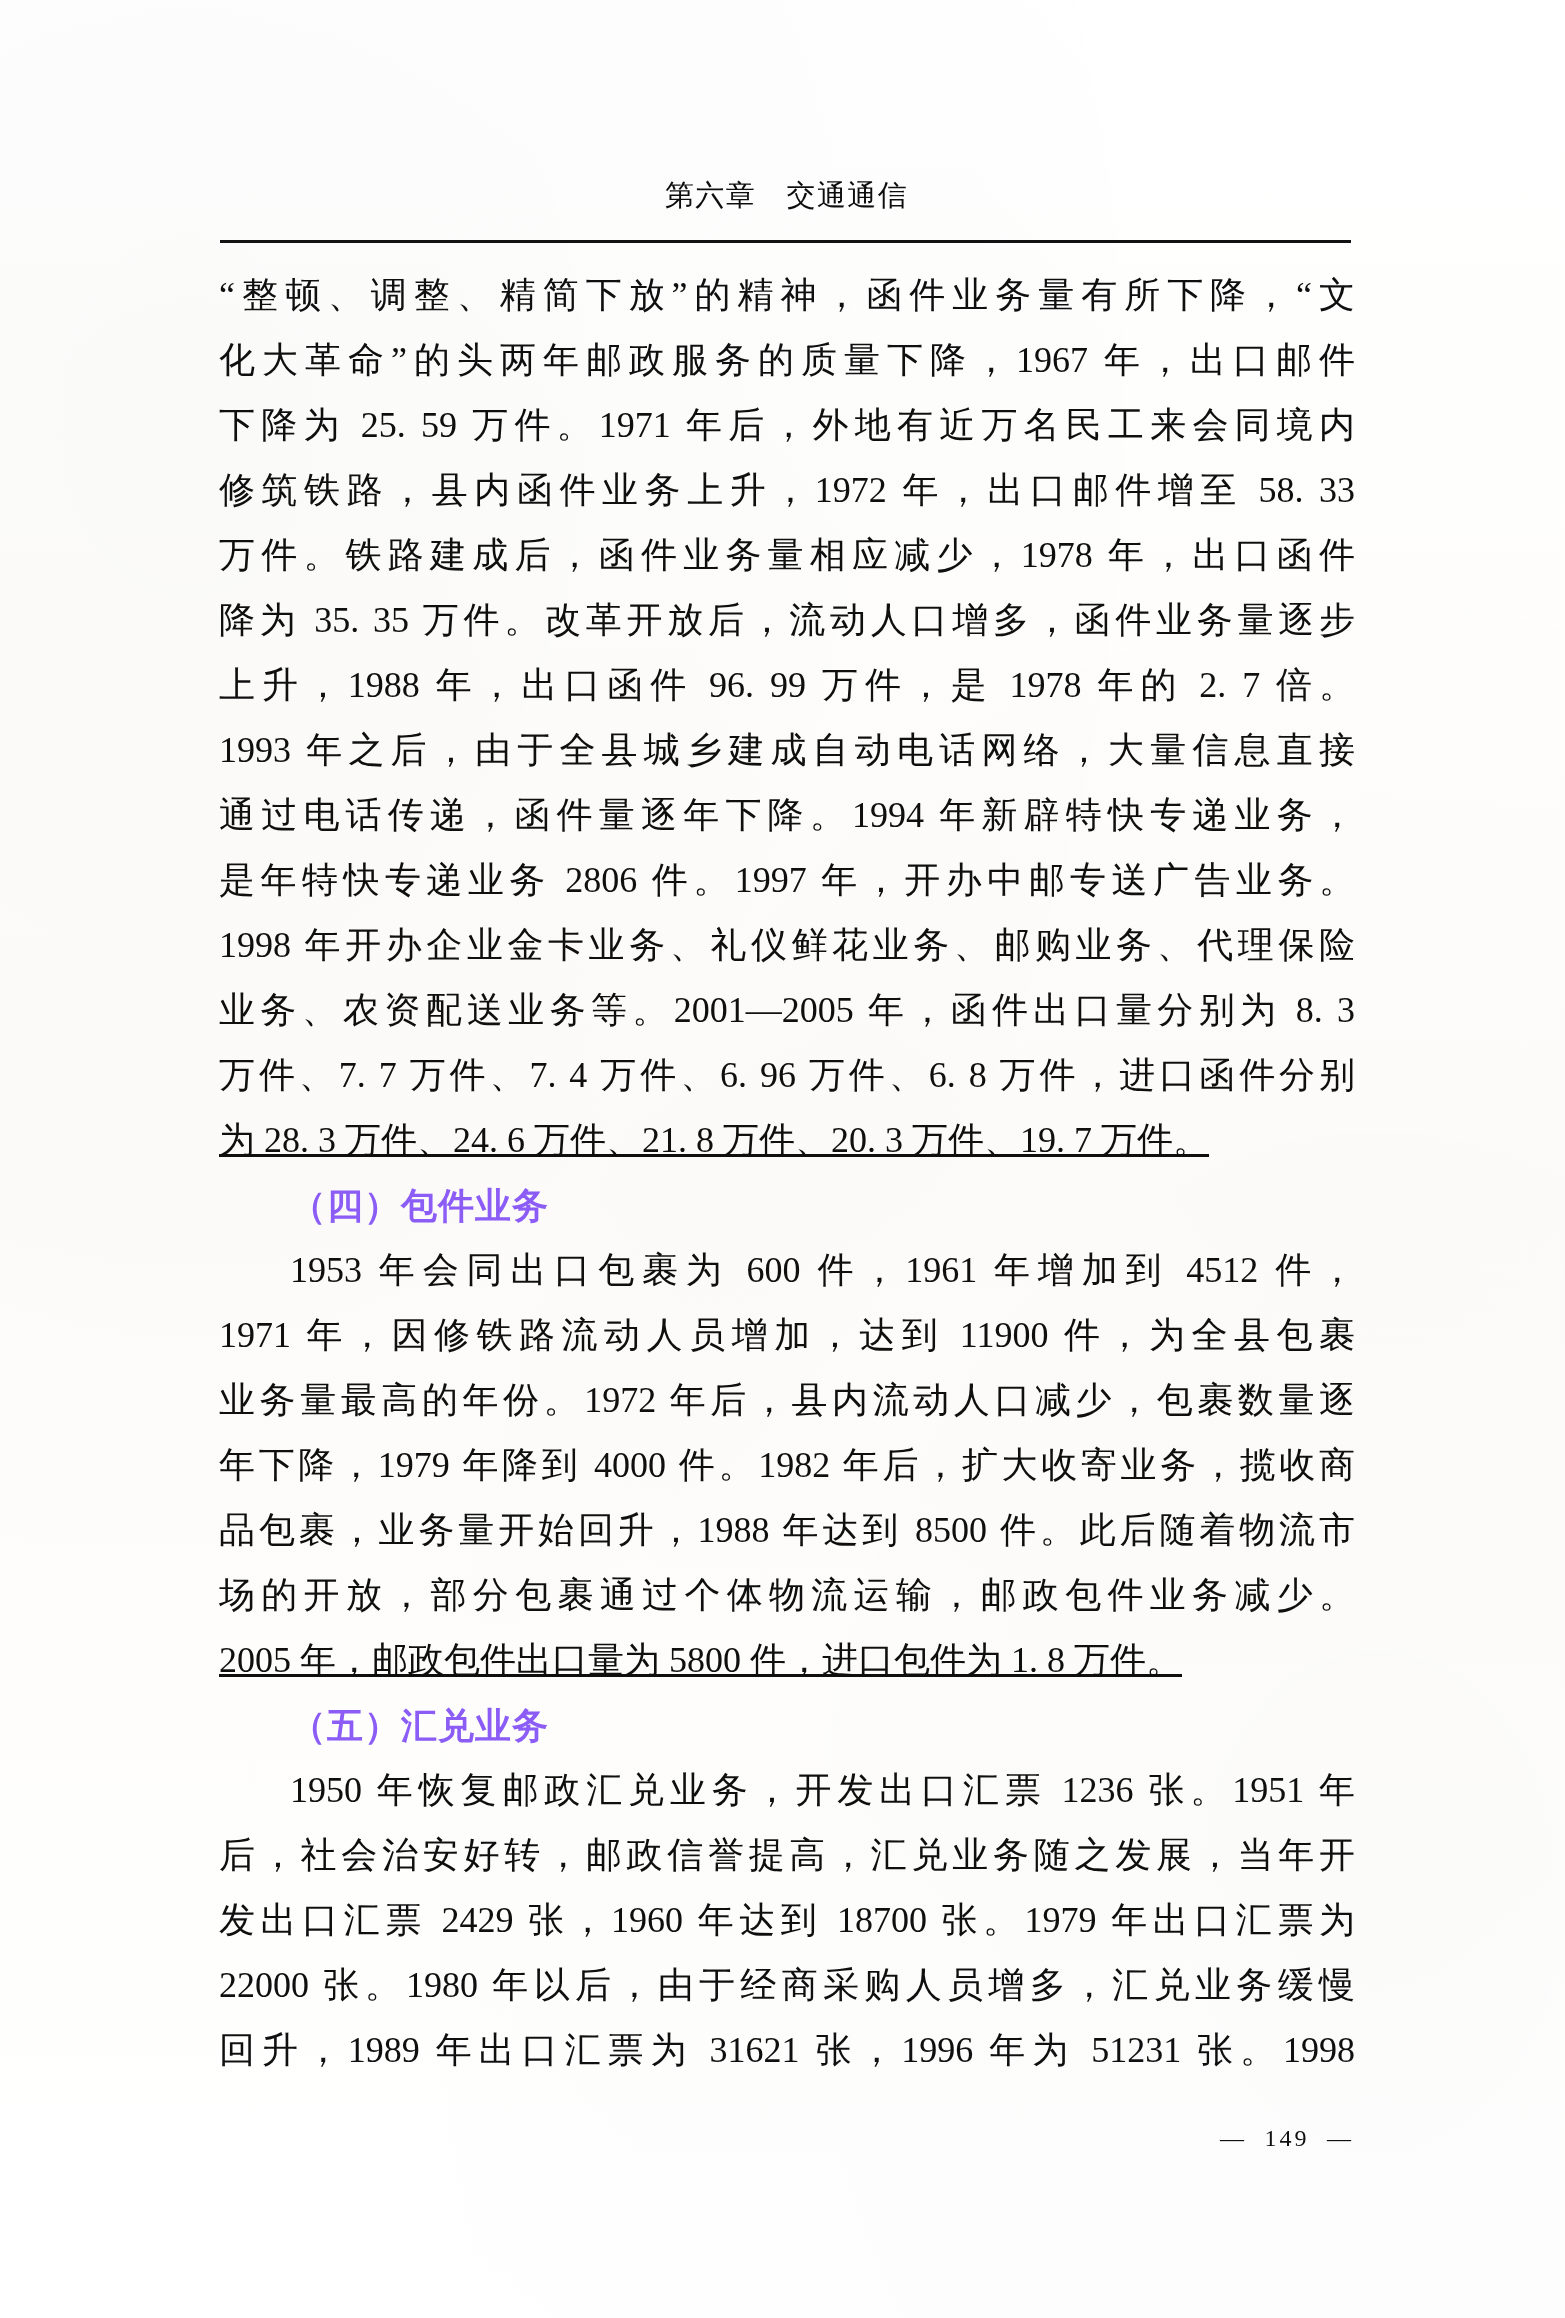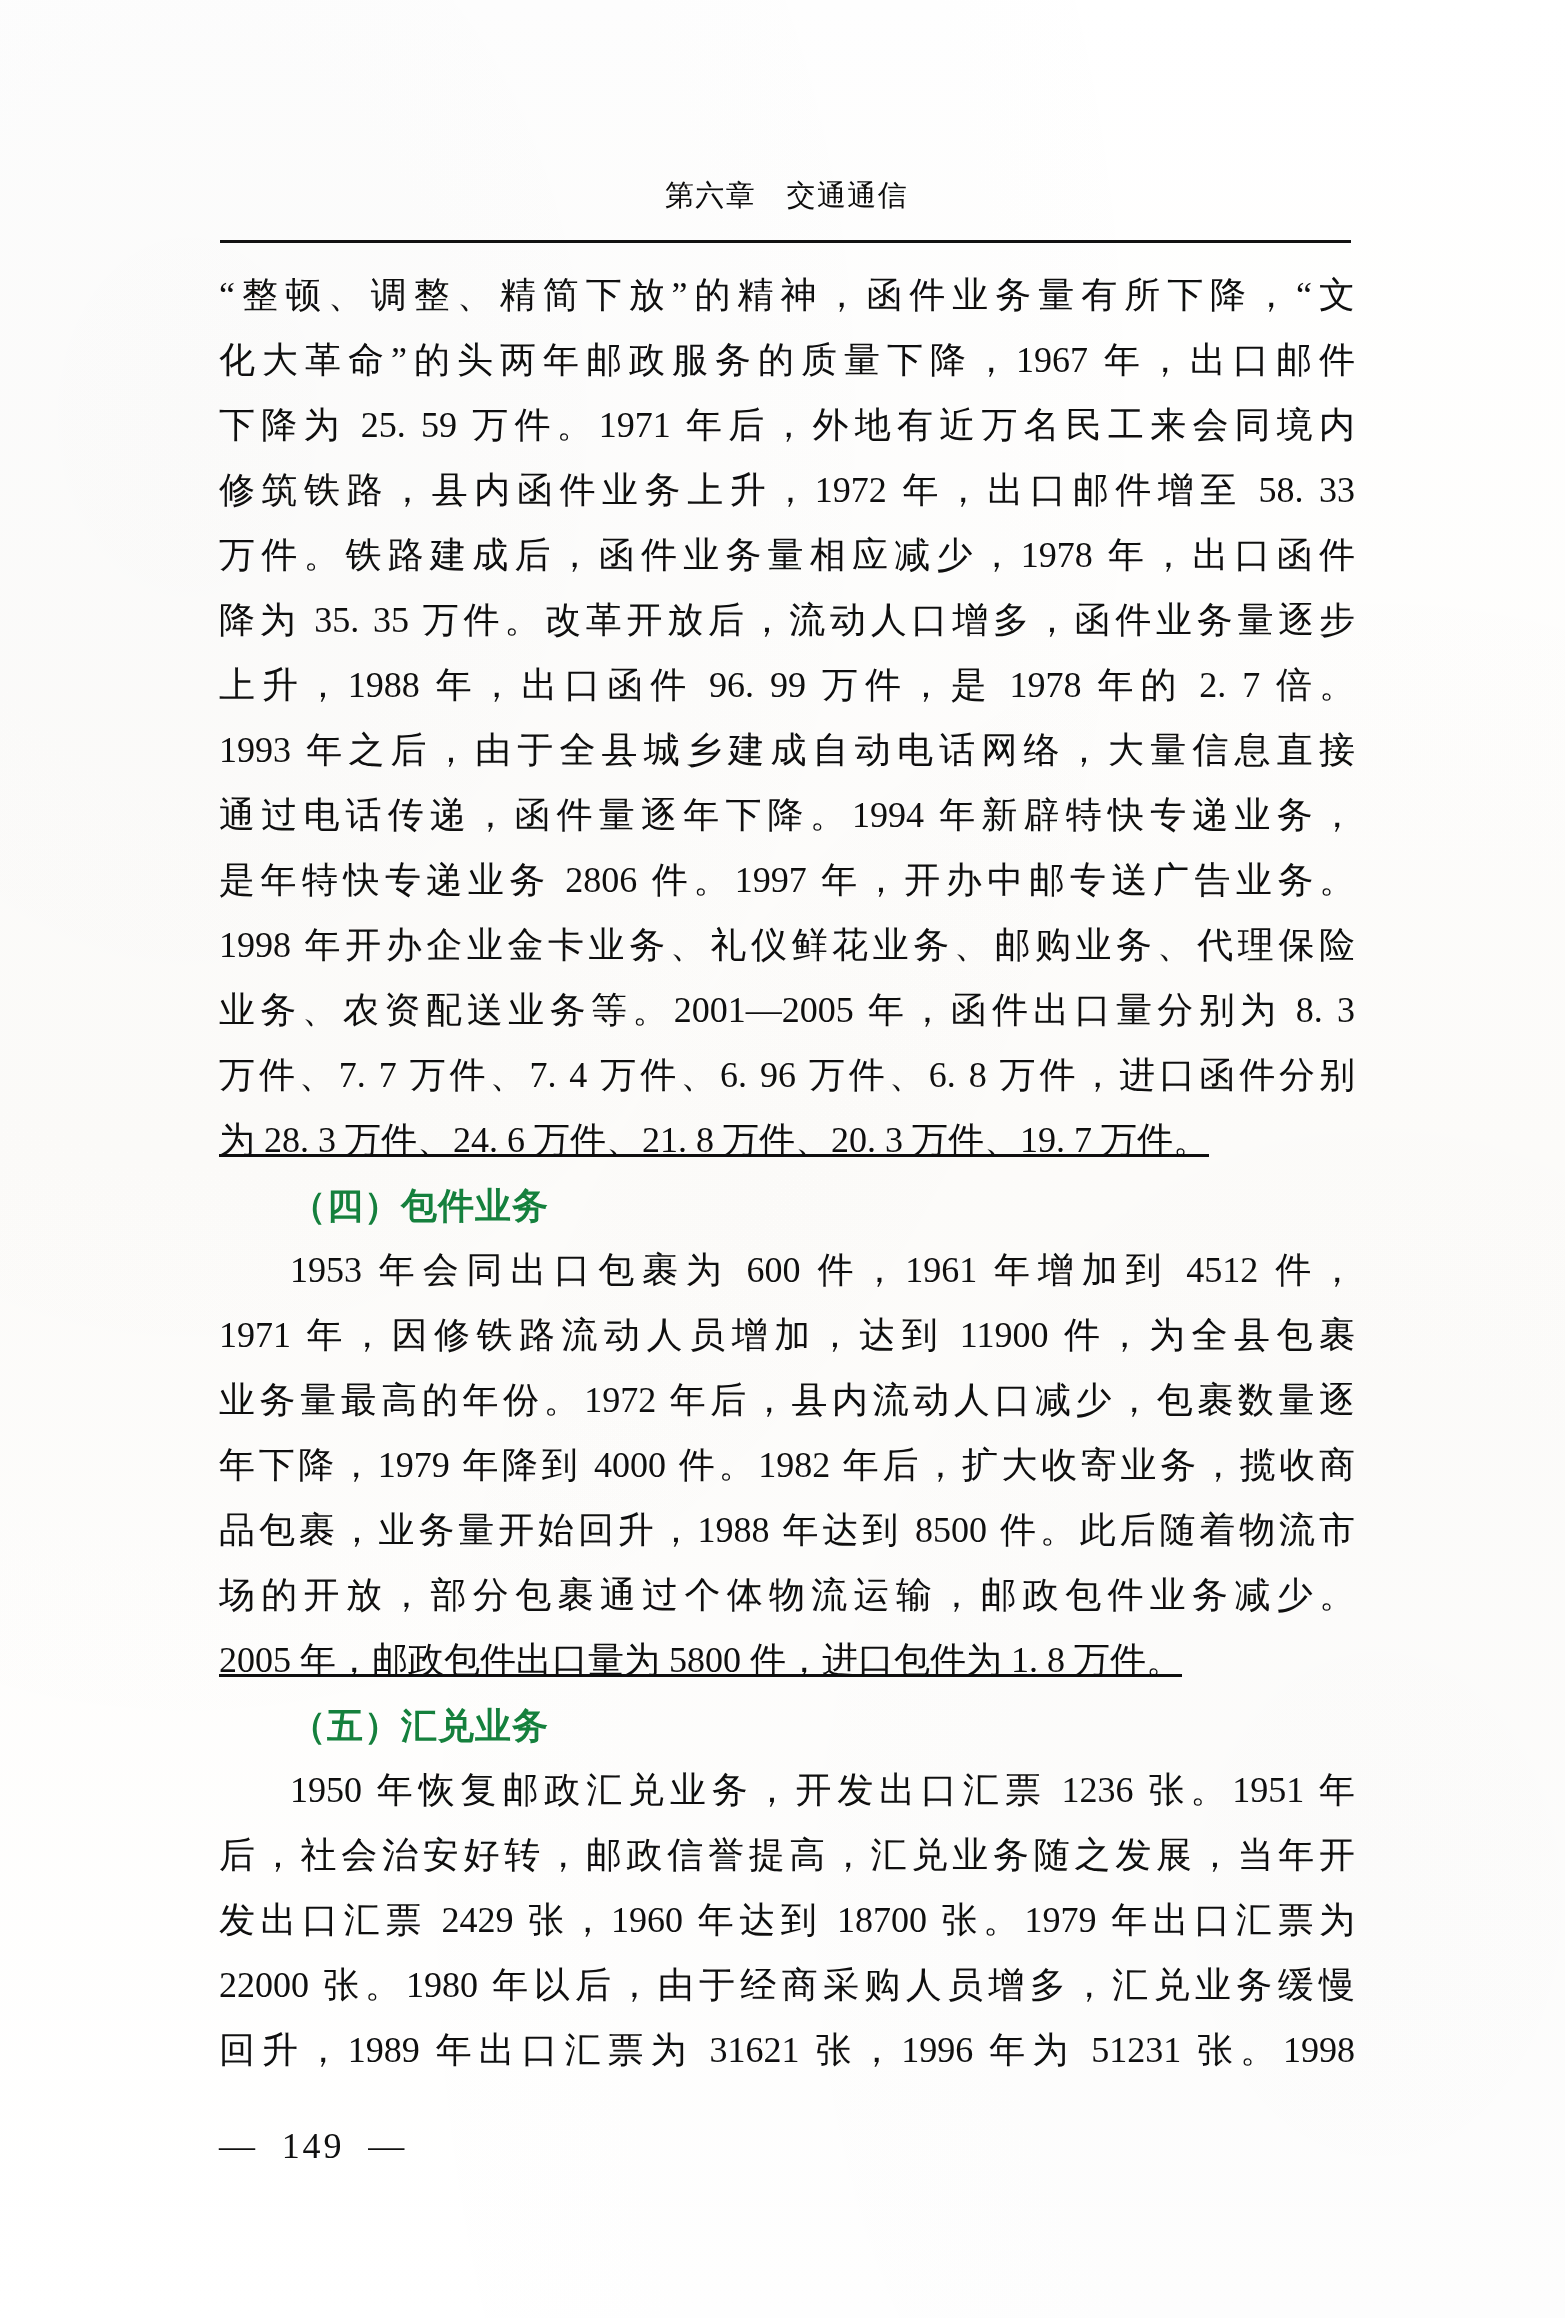--- a/index.html
+++ b/index.html
@@ -74,32 +74,32 @@
   .line.l  { text-align: left; text-decoration: underline; }
 
   .heading {
     height: 65px;
     line-height: 65px;
     font-size: 36px;
     white-space: pre;
     font-family: "DejaVu Sans", "Liberation Sans", sans-serif;
     font-weight: 700;
     letter-spacing: 1px;
-    color: #15803d;
+    color: #8b5cf6;
     padding-left: 71px;
   }
 
   
   .folio {
     position: absolute;
     left: 219px;
     top: 2125px;
     width: 1135px;
-    text-align: left;
-    font-size: 36px;
+    text-align: right;
+    font-size: 24px;
     letter-spacing: 2.9px;
     white-space: pre;
     color: #101010;
     padding-right: 41px;
   }
 </style>
 </head>
 <body>
 
 <div class="page">

